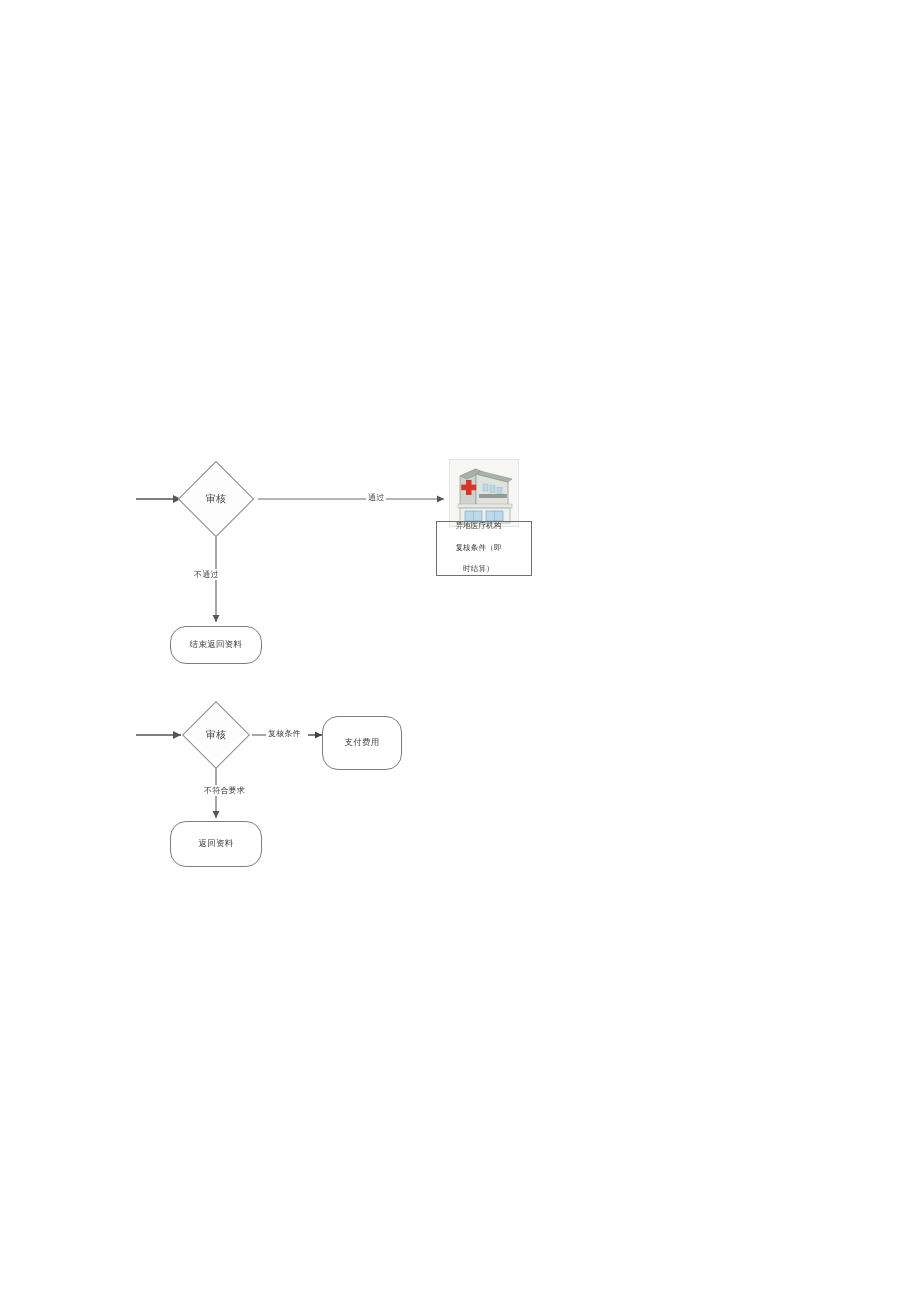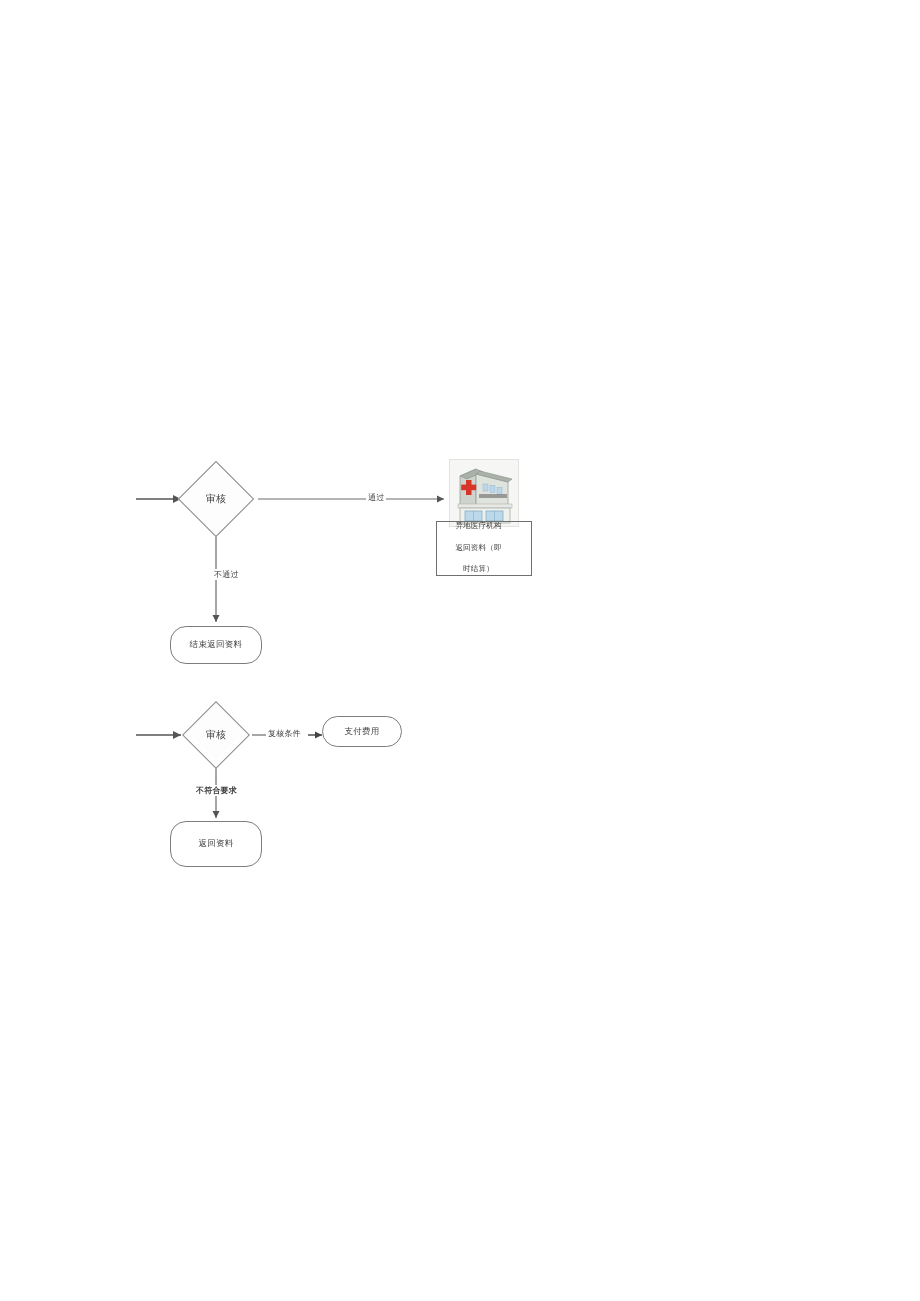--- a/index.html
+++ b/index.html
@@ -126,21 +126,21 @@
     <line x1="308" y1="735" x2="322" y2="735" stroke="#444444" stroke-width="1.4" marker-end="url(#arrowSm)"></line>
 
     <line x1="216" y1="768" x2="216" y2="818" stroke="#6b6b6b" stroke-width="1.2" marker-end="url(#arrow)"></line>
   </svg>
 
   <div class="node diamond" style="left:189px; top:472px; width:54px; height:54px;"></div>
   <div class="diamond-label" style="left:189px; top:472px; width:54px; height:54px;">审核</div>
 
   <div class="edge-label" style="left:339px; top:492px;margin-left:27px;">通过</div>
 
-  <div class="edge-label" style="left:212px; top:569px;">不通过</div>
+  <div class="edge-label" style="left:192px; top:569px;">不通过</div>
 
   <div class="node rounded" style="left:170px; top:626px; width:92px; height:38px;">结束返回资料</div>
 
   <div class="img-frame" style="left:449px; top:459px; width:70px; height:68px;">
     <svg width="70" height="68" viewBox="0 0 70 68" xmlns="http://www.w3.org/2000/svg">
 
       <rect x="0" y="0" width="70" height="68" fill="#f6f6f4"></rect>
 
       <polygon points="10,16 26,9 26,46 10,46" fill="#cfd3cd" stroke="#9aa09a" stroke-width="0.8"></polygon>
 
@@ -172,29 +172,29 @@
         <rect x="36" y="51" width="17" height="10"></rect>
       </g>
       <line x1="23.5" y1="51" x2="23.5" y2="61" stroke="#7fa6c0" stroke-width="0.5"></line>
       <line x1="44.5" y1="51" x2="44.5" y2="61" stroke="#7fa6c0" stroke-width="0.5"></line>
     </svg>
   </div>
 
   <div class="img-caption" style="left:436px; top:521px; width:96px; height:55px;">
     <span>
       <span>异地医疗机构</span><br>
-      <span>返回资料（即</span><br>
+      <span>复核条件（即</span><br>
       <span>时结算）</span>
     </span>
   </div>
 
   <div class="node diamond" style="left:192px; top:711px; width:48px; height:48px;"></div>
   <div class="diamond-label" style="left:192px; top:711px; width:48px; height:48px;">审核</div>
 
   <div class="edge-label" style="left:266px; top:728px;text-align:center;">复核条件</div>
 
-  <div class="edge-label" style="left:194px; top:785px;font-weight:bold;">不符合要求</div>
-
-  <div class="node rounded" style="left:322px; top:716px; width:80px; height:31px;">支付费用</div>
+  <div class="edge-label" style="left:202px; top:785px;">不符合要求</div>
+
+  <div class="node rounded" style="left:322px; top:716px; width:80px; height:54px;">支付费用</div>
 
   <div class="node rounded" style="left:170px; top:821px; width:92px; height:46px;">返回资料</div>
 
 </div>
 
 </body></html>

